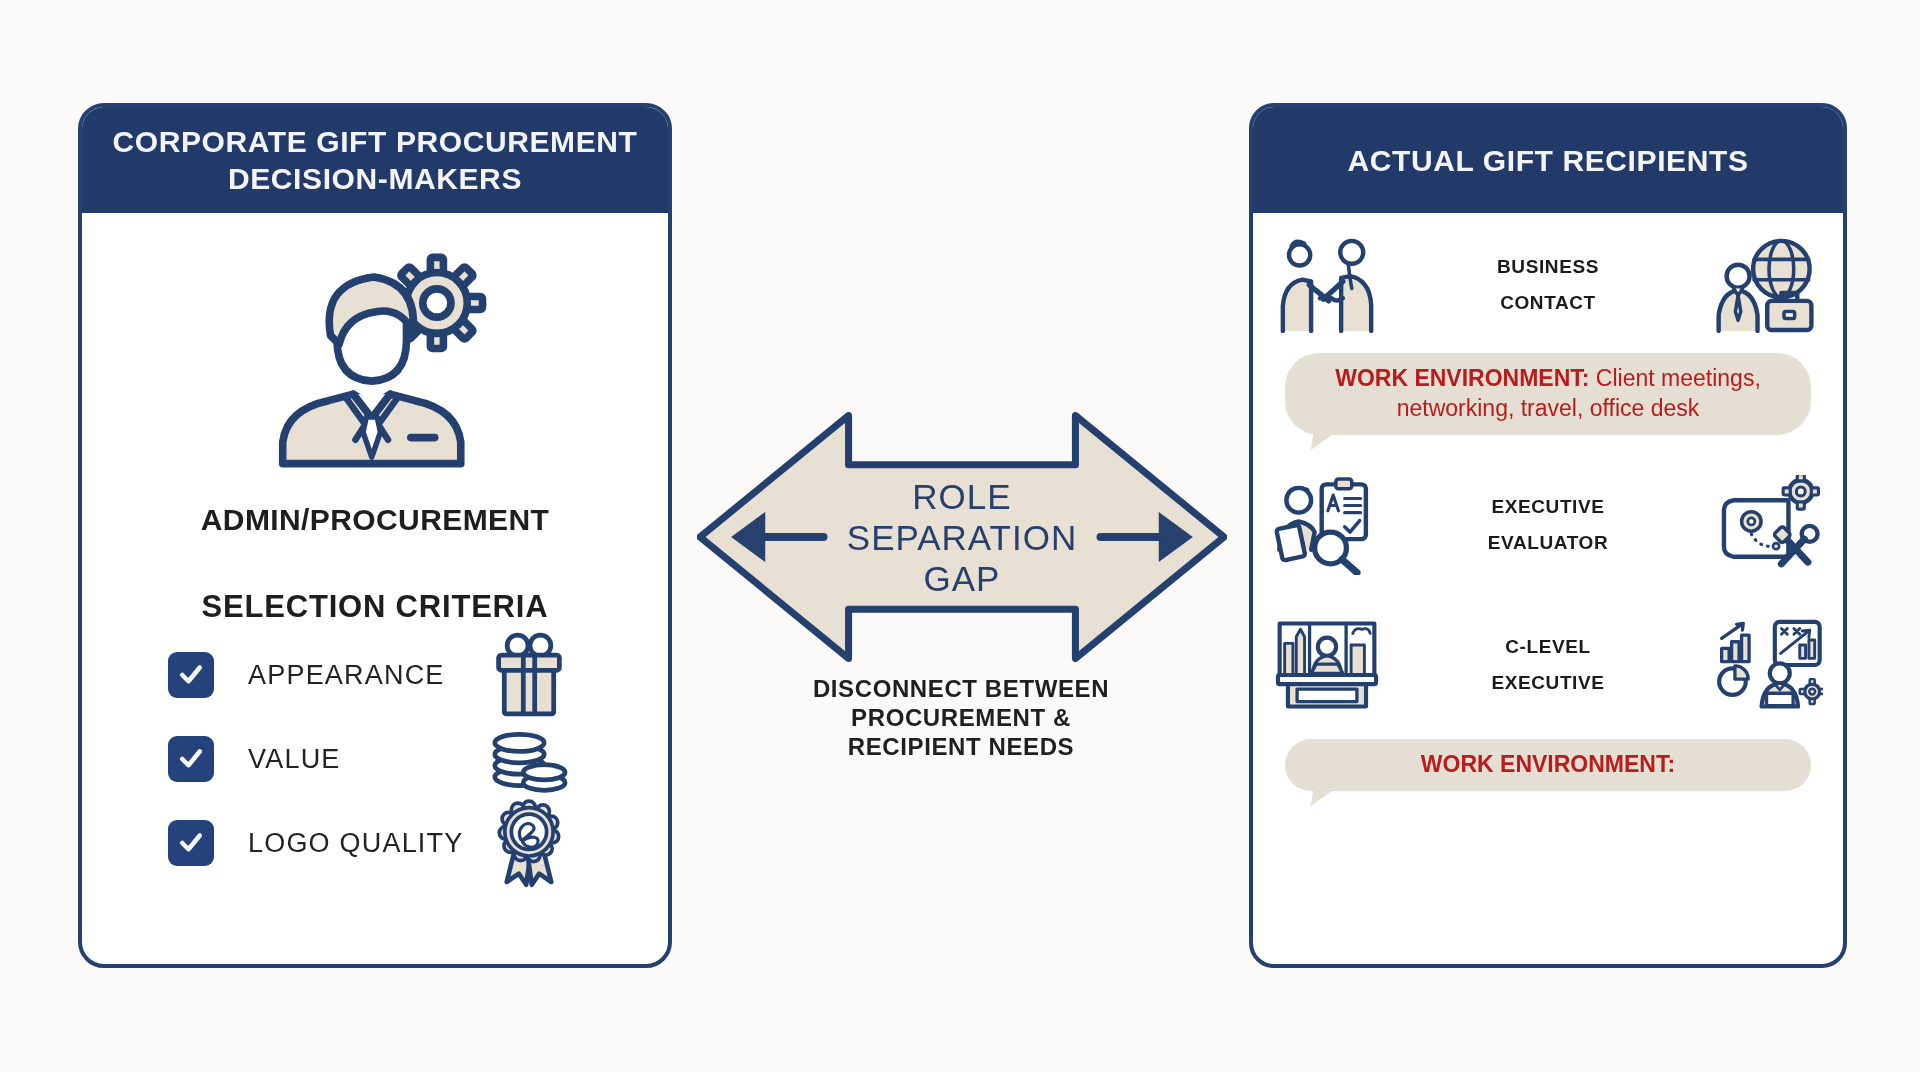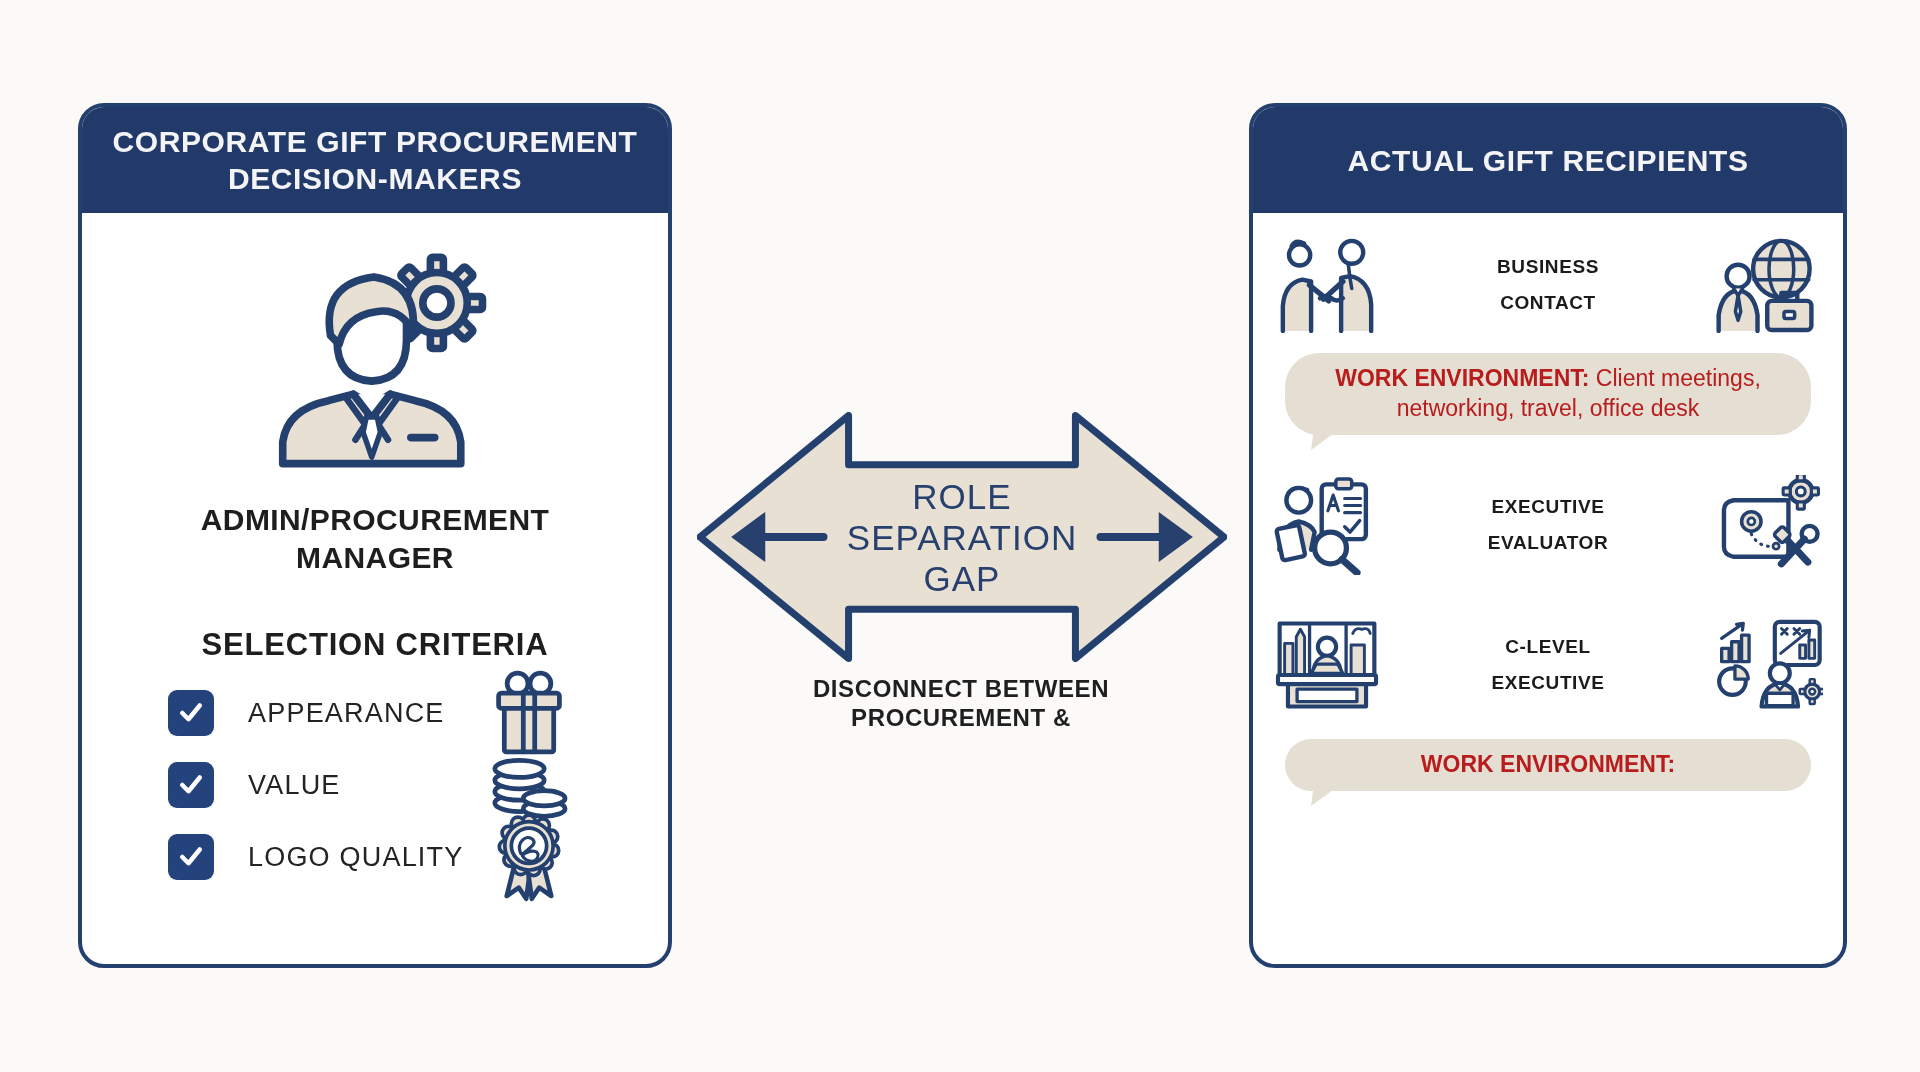--- a/index.html
+++ b/index.html
@@ -25,21 +25,21 @@
   .card{
     position:absolute;
     top:103px;
     height:865px;
     background:var(--white);
     border:4px solid var(--border-navy);
     border-radius:26px;
     overflow:hidden;
   }
   .card-left{left:78px;width:594px;}
-  .card-right{left:1249px;width:598px;}
+  .card-right{left:1249px;width:598px;border-radius:25px;}
   .card-header{
     background:var(--navy);
     color:#f4f4f6;
     height:106px;
     display:flex;
     flex-direction:column;
     align-items:center;
     justify-content:center;
     text-align:center;
     font-weight:bold;
@@ -51,21 +51,21 @@
   .lp-body{display:flex;flex-direction:column;align-items:center;}
   .manager-icon-wrap{margin-top:22px;width:260px;height:238px;display:flex;align-items:center;justify-content:center;}
   .role-title{
     margin-top:28px;text-align:center;font-weight:bold;
     font-size:30px;line-height:38px;color:var(--dark);letter-spacing:0.4px;
   }
   .criteria-title{
     margin-top:50px;text-align:center;font-weight:bold;
     font-size:31px;letter-spacing:0.8px;color:var(--dark);
   }
-  .criteria-list{width:100%;margin-top:26px;display:flex;flex-direction:column;gap:24px;justify-content:center;}
+  .criteria-list{width:100%;margin-top:26px;display:flex;flex-direction:column;gap:36px;justify-content:center;}
   .criteria-row{
     display:flex;align-items:center;
     padding-left:86px;padding-right:96px;height:48px;
   }
   .checkbox{
     width:46px;height:46px;background:var(--checkbox);
     border-radius:9px;flex:0 0 auto;
     display:flex;align-items:center;justify-content:center;
   }
   .checkbox svg{width:30px;height:30px;}
@@ -158,21 +158,20 @@
           <path d="M88,145 L106,170 L97,184" fill="none" stroke-width="6"></path>
           <path d="M136,145 L118,170 L127,184" fill="none" stroke-width="6"></path>
           <path d="M107,163 L117,163 L120,177 L112,200 L104,177 Z" fill="#ffffff" stroke-width="5"></path>
           <line x1="148" y1="182" x2="170" y2="182"></line>
         </g>
       </svg>
     </div>
 
     <div class="role-title">
       <div>ADMIN/PROCUREMENT</div>
-      <div>MANAGER</div>
     </div>
 
     <div class="criteria-title">SELECTION CRITERIA</div>
 
     <div class="criteria-list">
 
       <div class="criteria-row">
         <span class="checkbox">
           <svg viewBox="0 0 24 24">
               <path d="M5,12 l5,5 l9,-11" stroke="#ffffff" stroke-width="3.6" fill="none" stroke-linecap="round" stroke-linejoin="round"></path>
@@ -264,20 +263,21 @@
   <div class="gap-arrow-text">
     <span>ROLE</span>
     <span>SEPARATION</span>
     <span>GAP</span>
   </div>
 </div>
 
 <div class="gap-caption">
   <div>DISCONNECT BETWEEN</div>
   <div>PROCUREMENT &amp;</div>
+  <div>RECIPIENT NEEDS</div>
 </div>
 
 <div class="card card-right">
   <div class="card-header">
     <span>ACTUAL GIFT RECIPIENTS</span>
   </div>
   <div class="rp-body">
 
     <div class="recipient-row first">
       <span class="recipient-icon">

